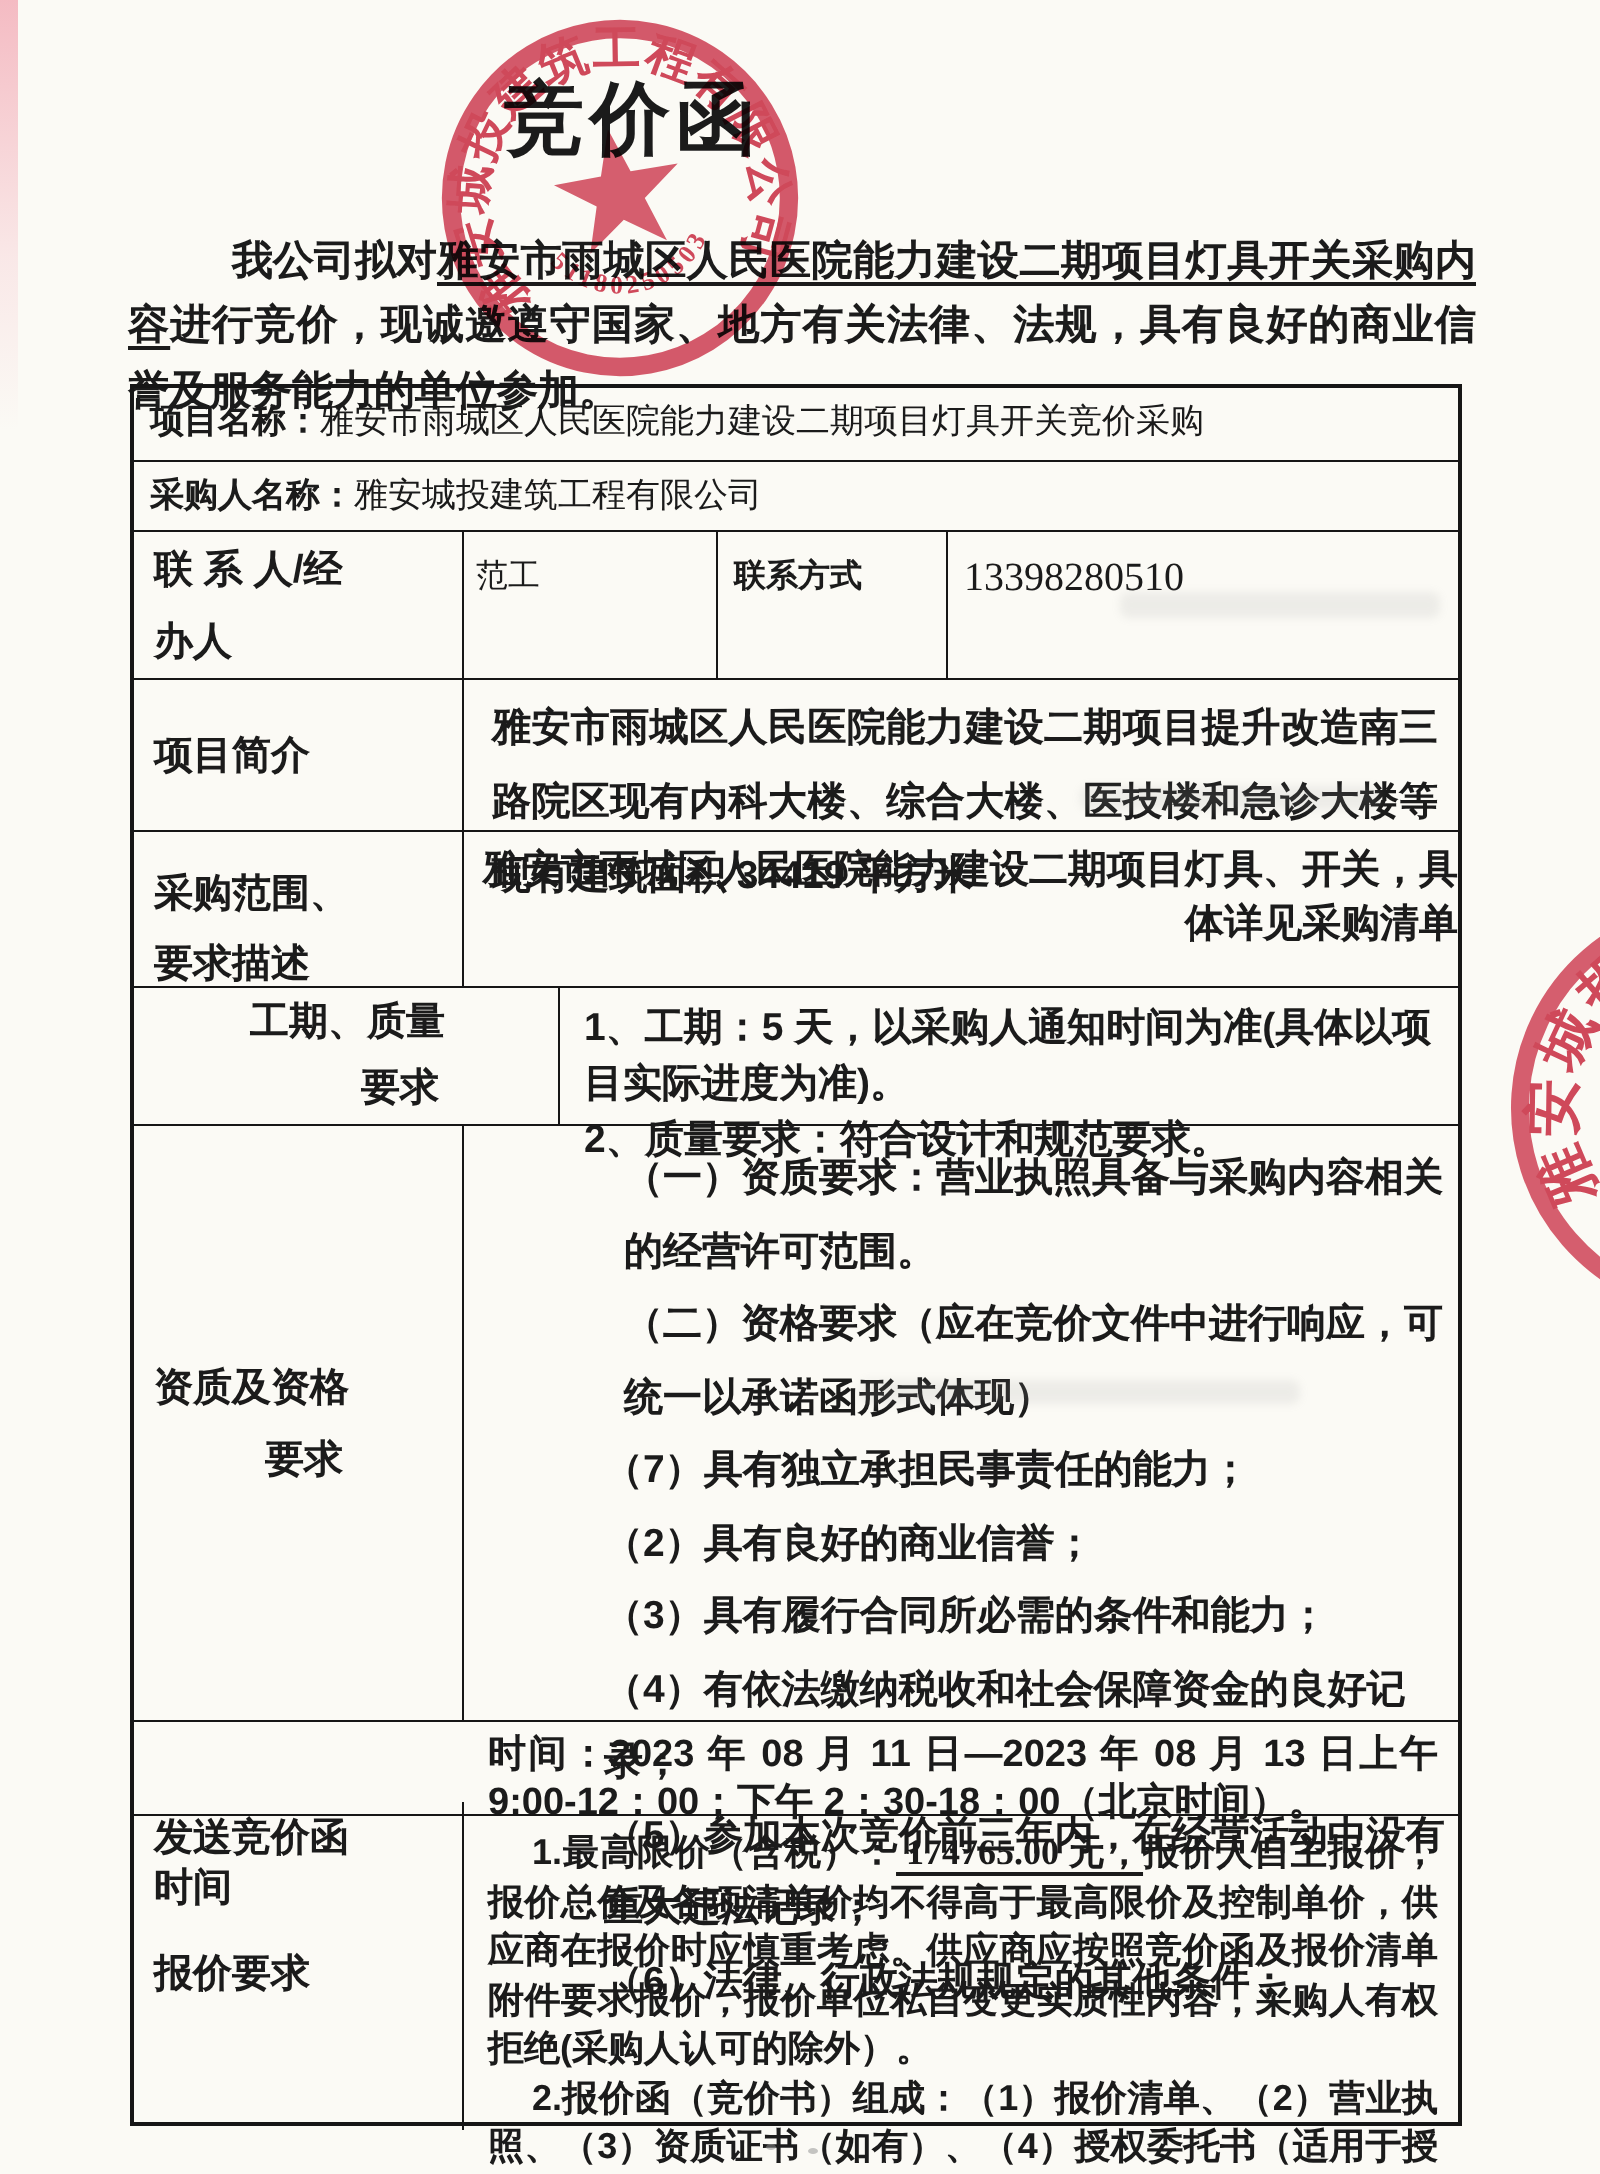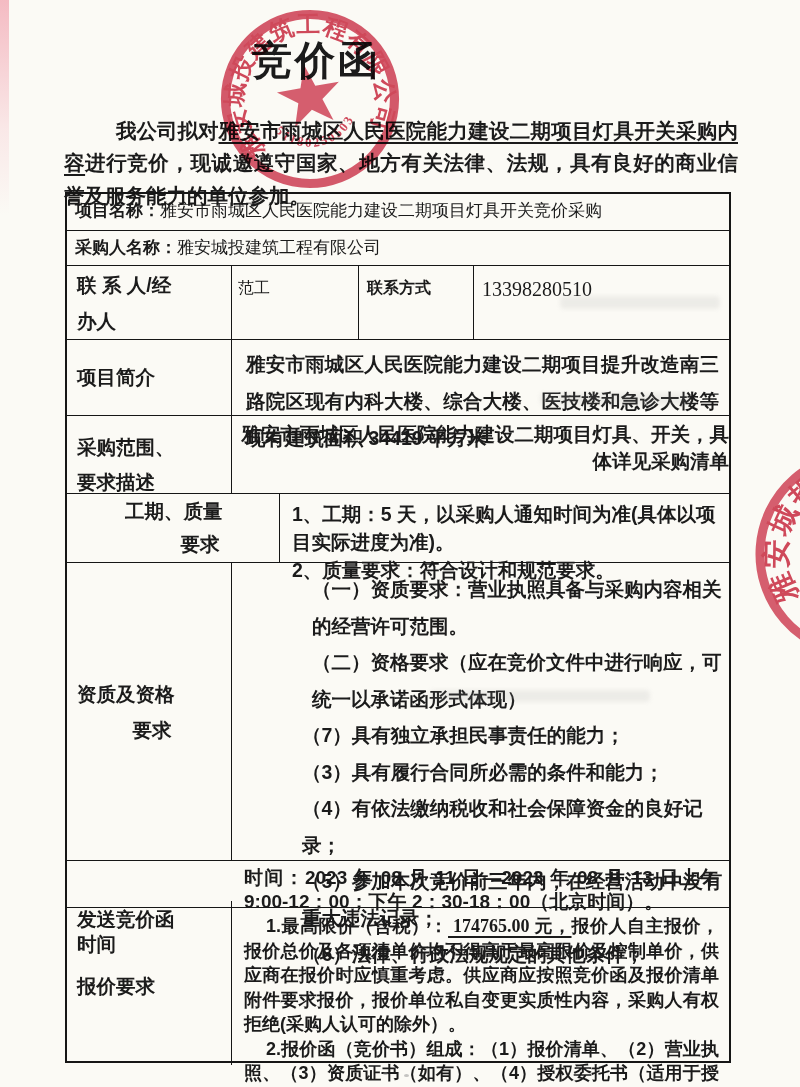--- a/index.html
+++ b/index.html
@@ -109,20 +109,21 @@
 
   <div class="trow r7">
     <div class="cell lbl">
       <div>资质及资格</div>
       <div class="l2c">要求</div>
     </div>
     <div class="cell cnt">
       <div class="item ind">（一）资质要求：营业执照具备与采购内容相关的经营许可范围。</div>
       <div class="item ind">（二）资格要求（应在竞价文件中进行响应，可统一以承诺函形式体现）</div>
       <div class="item">（7）具有独立承担民事责任的能力；</div>
+      <div class="item">（2）具有良好的商业信誉；</div>
       <div class="item">（3）具有履行合同所必需的条件和能力；</div>
       <div class="item">（4）有依法缴纳税收和社会保障资金的良好记录；</div>
       <div class="item">（5）参加本次竞价前三年内，在经营活动中没有重大违法记录；</div>
       <div class="item">（6）法律、行政法规规定的其他条件；</div>
     </div>
   </div>
 
   <div class="trow r8">
     <div class="cell lbl">
       <div>发送竞价函</div>

